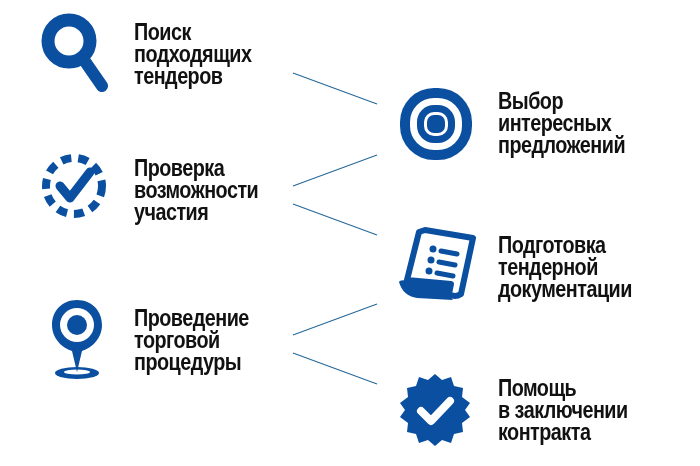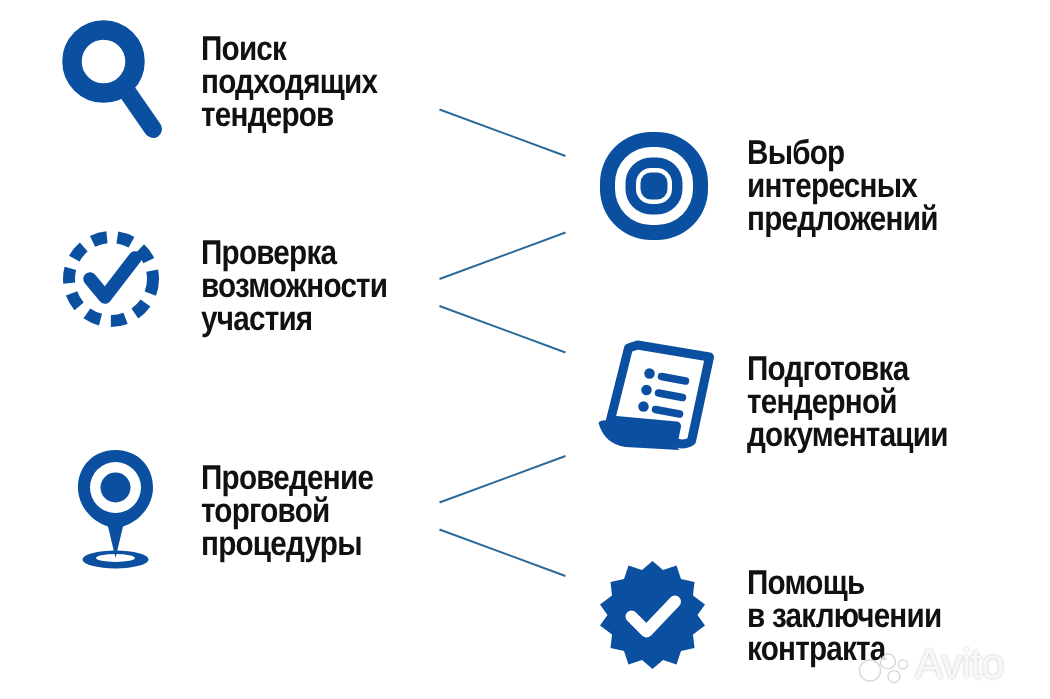--- a/index.html
+++ b/index.html
@@ -104,22 +104,13 @@
       <polygon fill="#0a4fa0" points="38,2 45,8 54,5 57,14 66,16 65,25 73,31 68,38 73,45 65,51 66,60 57,62 54,71 45,68 38,74 31,68 22,71 19,62 10,60 11,51 3,45 8,38 3,31 11,25 10,16 19,14 22,5 31,8"></polygon>
       <polyline points="24,39 34,49 53,29" fill="none" stroke="#ffffff" stroke-width="8" stroke-linecap="round" stroke-linejoin="round"></polyline>
     </svg>
   </div>
   <div class="label" style="left:498px;top:377px;">
     <span>Помощь</span>
     <span>в заключении</span>
     <span>контракта</span>
   </div>
 
-  <div class="watermark">
-    <svg class="dots" viewBox="0 0 34 24">
-      <circle cx="8" cy="14" r="7" fill="rgba(255,255,255,0.85)" stroke="rgba(0,0,0,0.15)"></circle>
-      <circle cx="20" cy="8" r="5" fill="rgba(255,255,255,0.85)" stroke="rgba(0,0,0,0.15)"></circle>
-      <circle cx="24" cy="18" r="4" fill="rgba(255,255,255,0.85)" stroke="rgba(0,0,0,0.15)"></circle>
-      <circle cx="30" cy="10" r="3" fill="rgba(255,255,255,0.85)" stroke="rgba(0,0,0,0.15)"></circle>
-    </svg>
-    <span>Avito</span>
-  </div>
 </div>
 
 </body></html>

